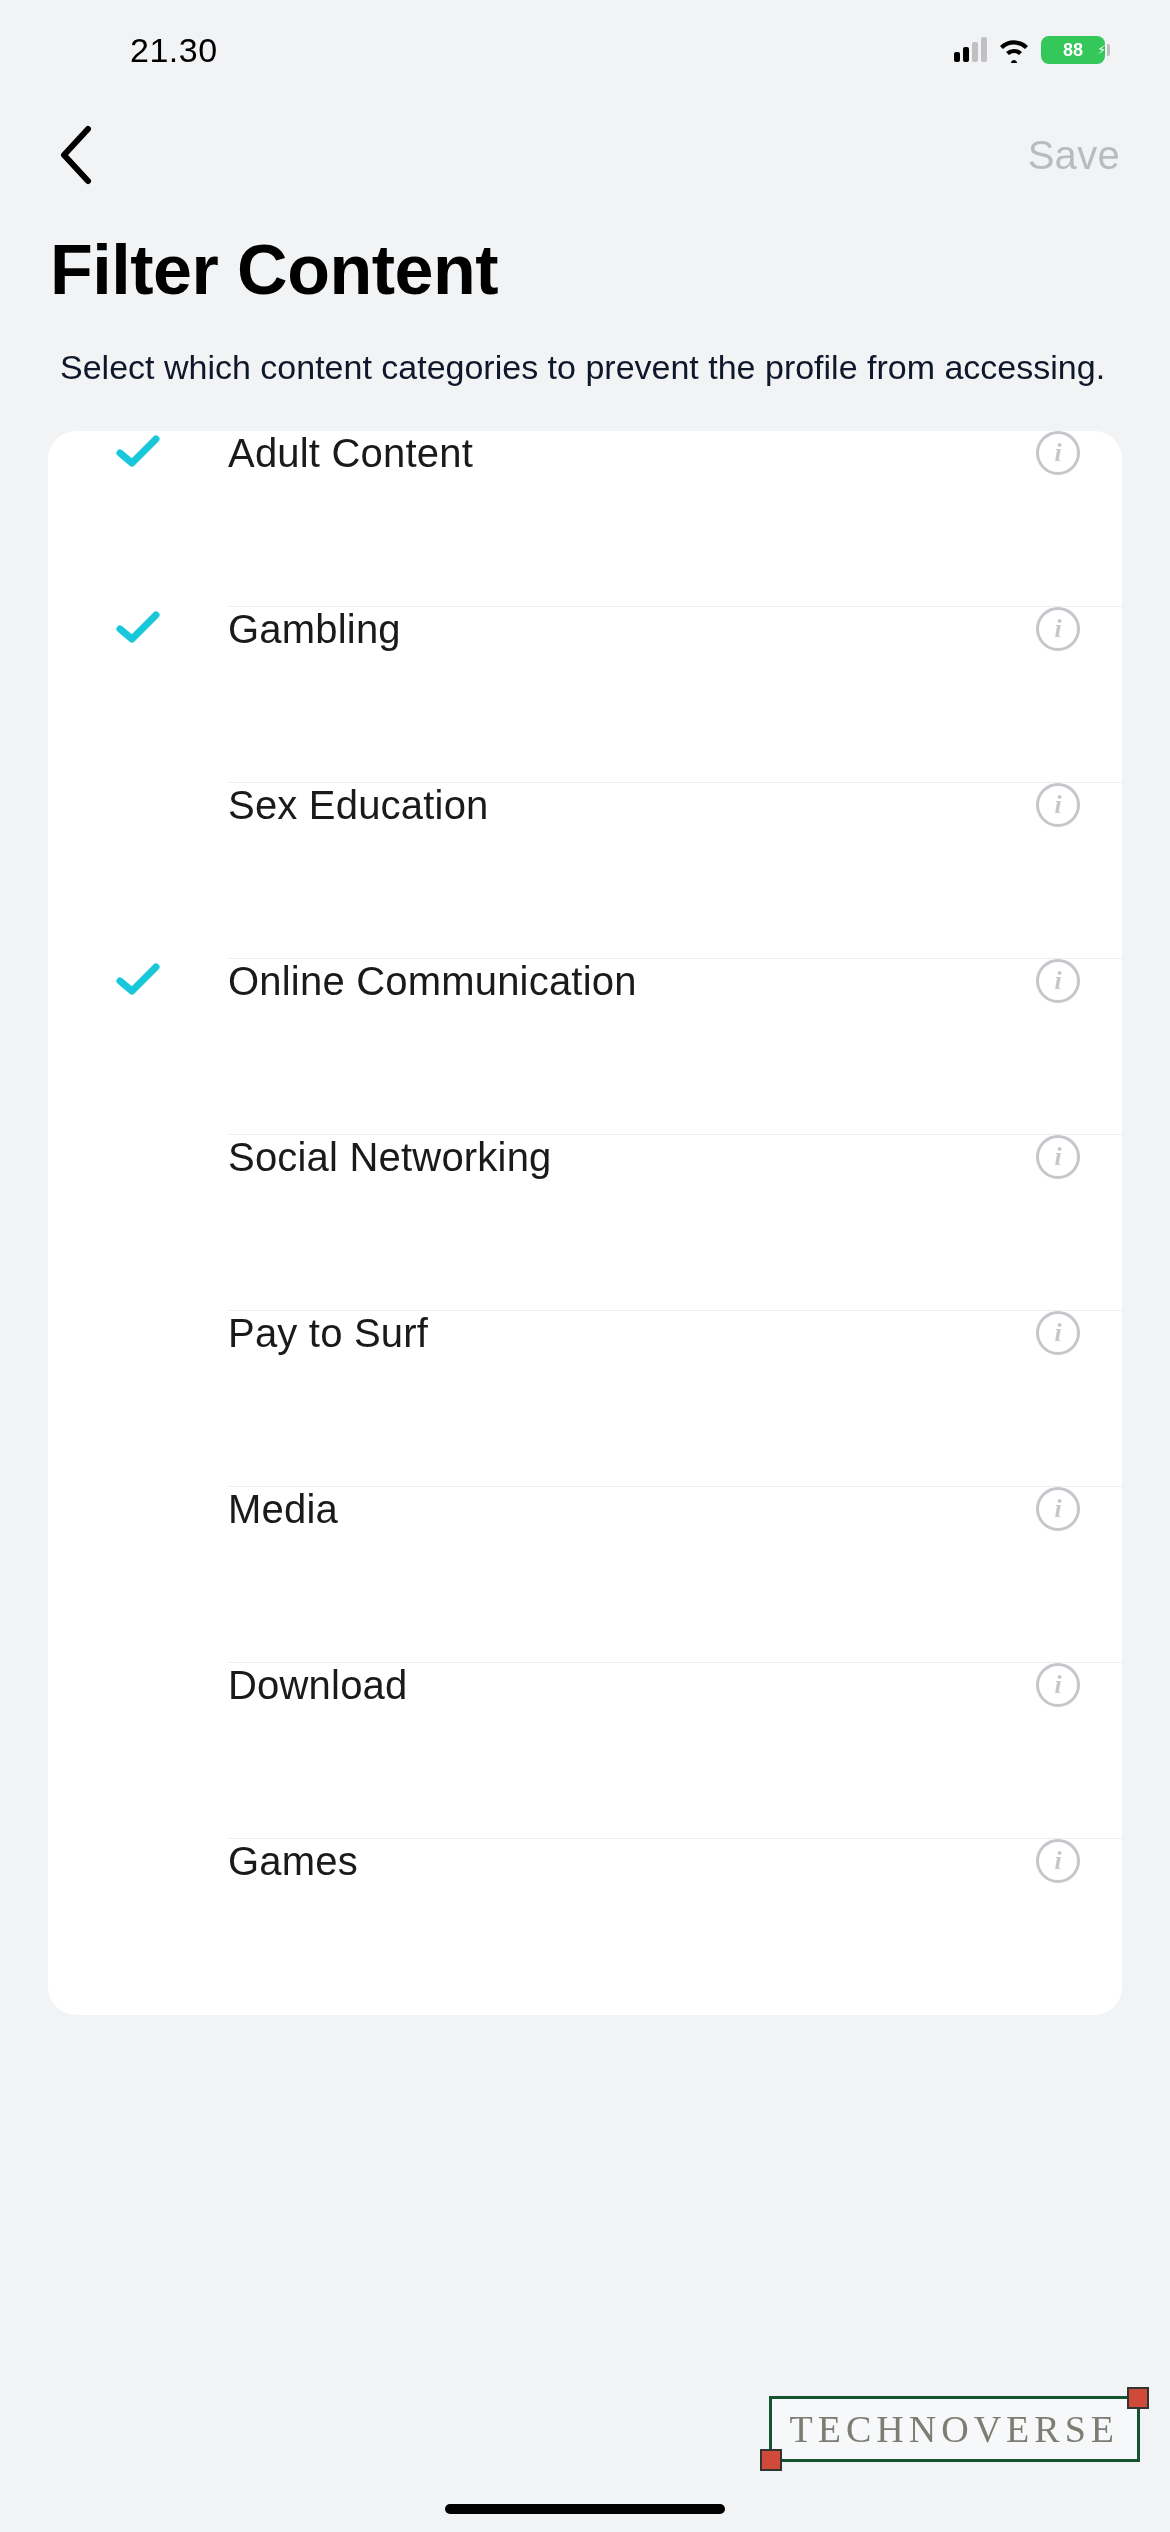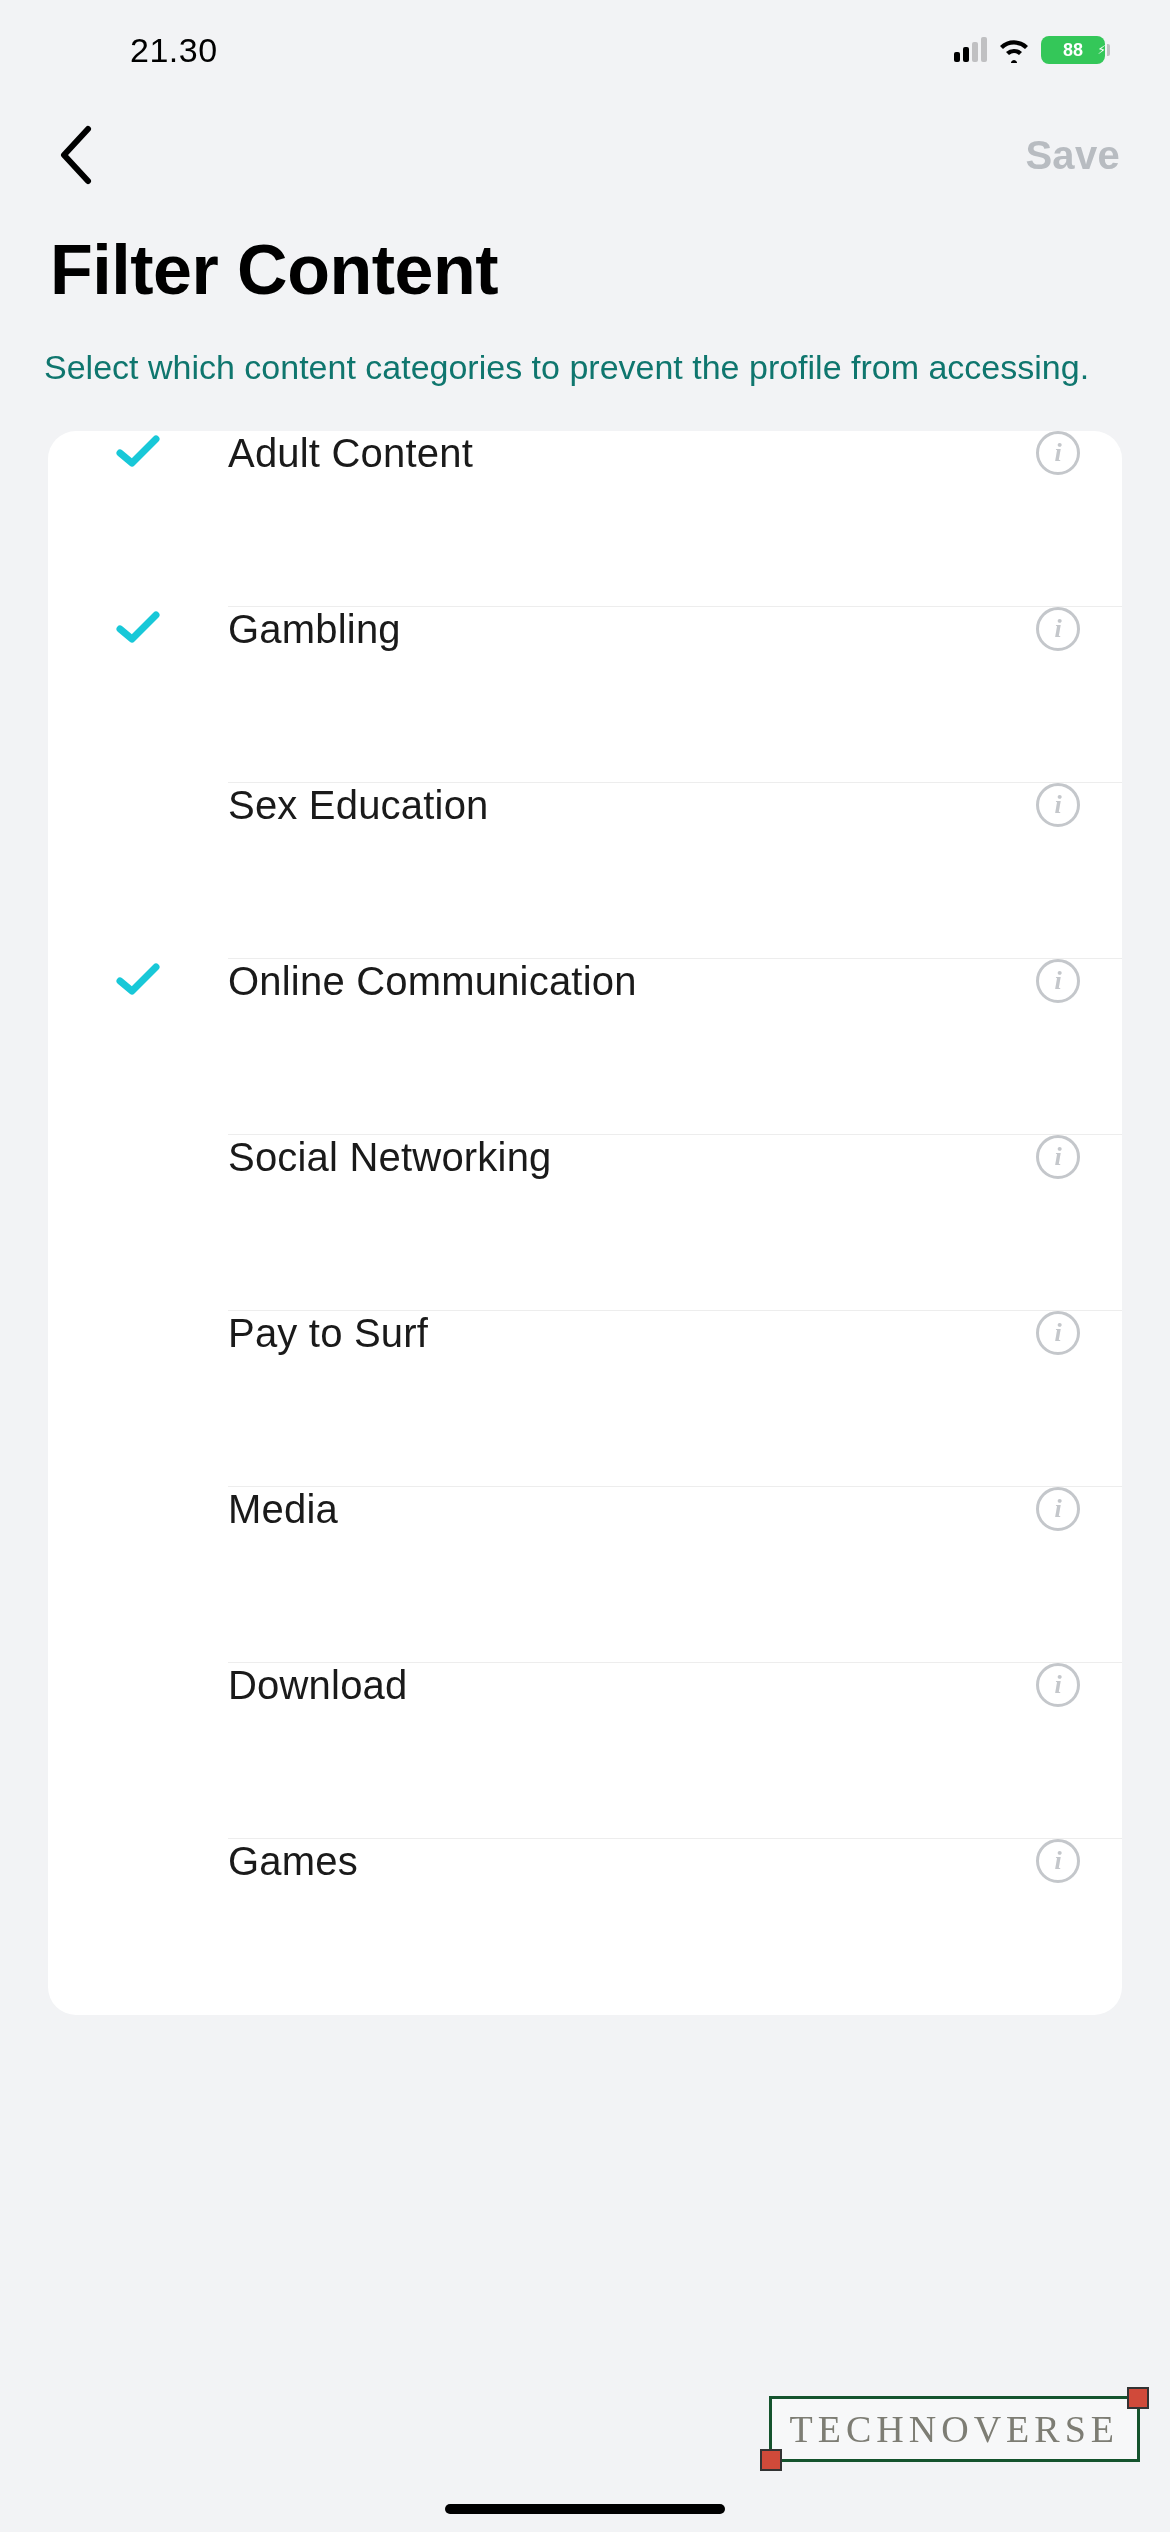--- a/index.html
+++ b/index.html
@@ -82,35 +82,35 @@
     .nav-bar {
       height: 110px;
       display: flex;
       align-items: center;
       justify-content: space-between;
       padding: 0 50px 0 56px;
     }
     .back-chevron svg { display: block; }
     .save-btn {
       font-size: 40px;
-      font-weight: 700;
+      font-weight: 400;
       color: #b8bcc1;
       letter-spacing: 0.3px;
     }
     .page-title {
       font-size: 70px;
       font-weight: 800;
       color: #000;
       padding: 20px 50px 35px 50px;
       letter-spacing: -0.5px;
     }
     .page-subtitle {
       font-size: 34px;
-      color: #0f766e;
-      padding: 0 60px 40px 44px;
+      color: #0f172a;
+      padding: 0 60px 40px 60px;
       line-height: 1.35;
       font-weight: 500;
     }
     .list-card {
       background: #fff;
       margin: 0 48px;
       border-radius: 28px;
       overflow: hidden;
     }
     .list-row {

